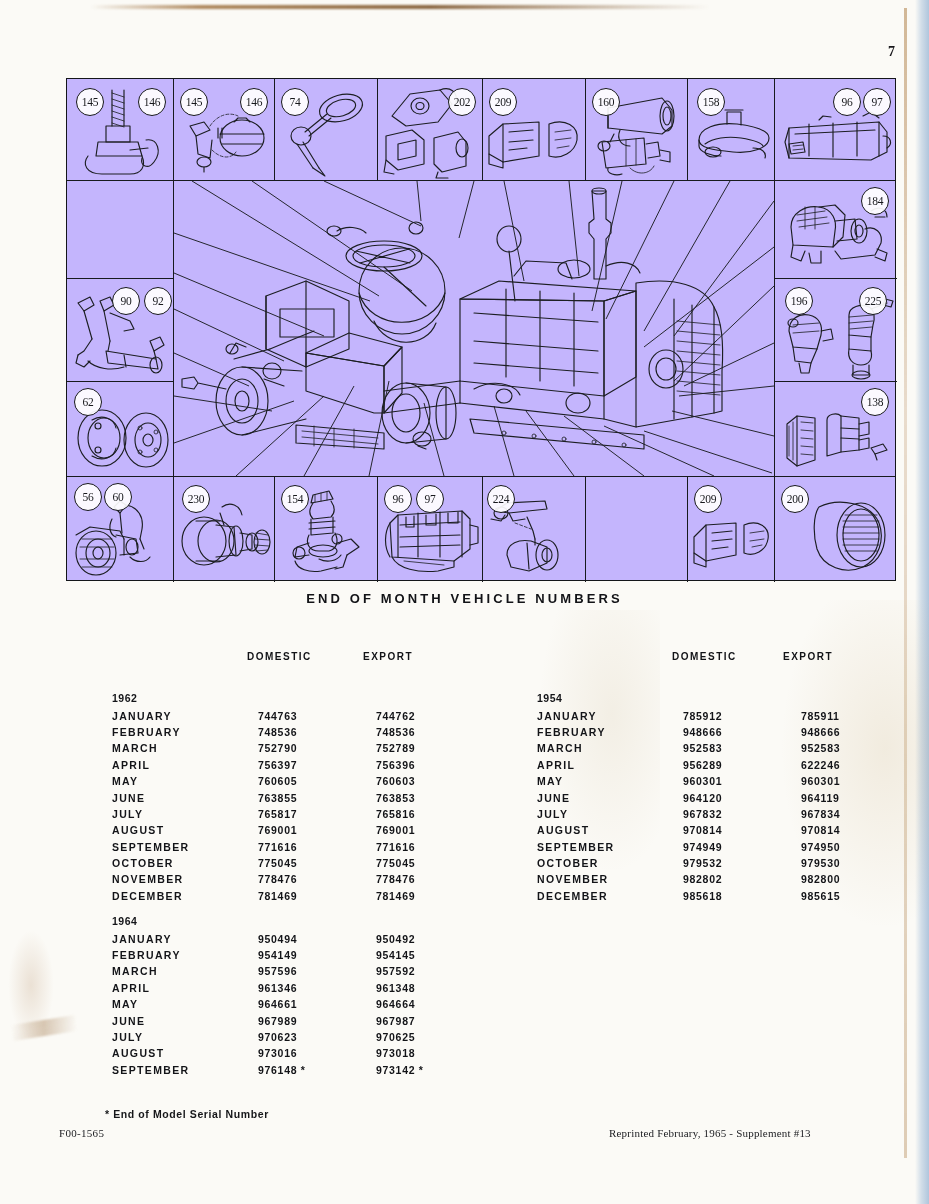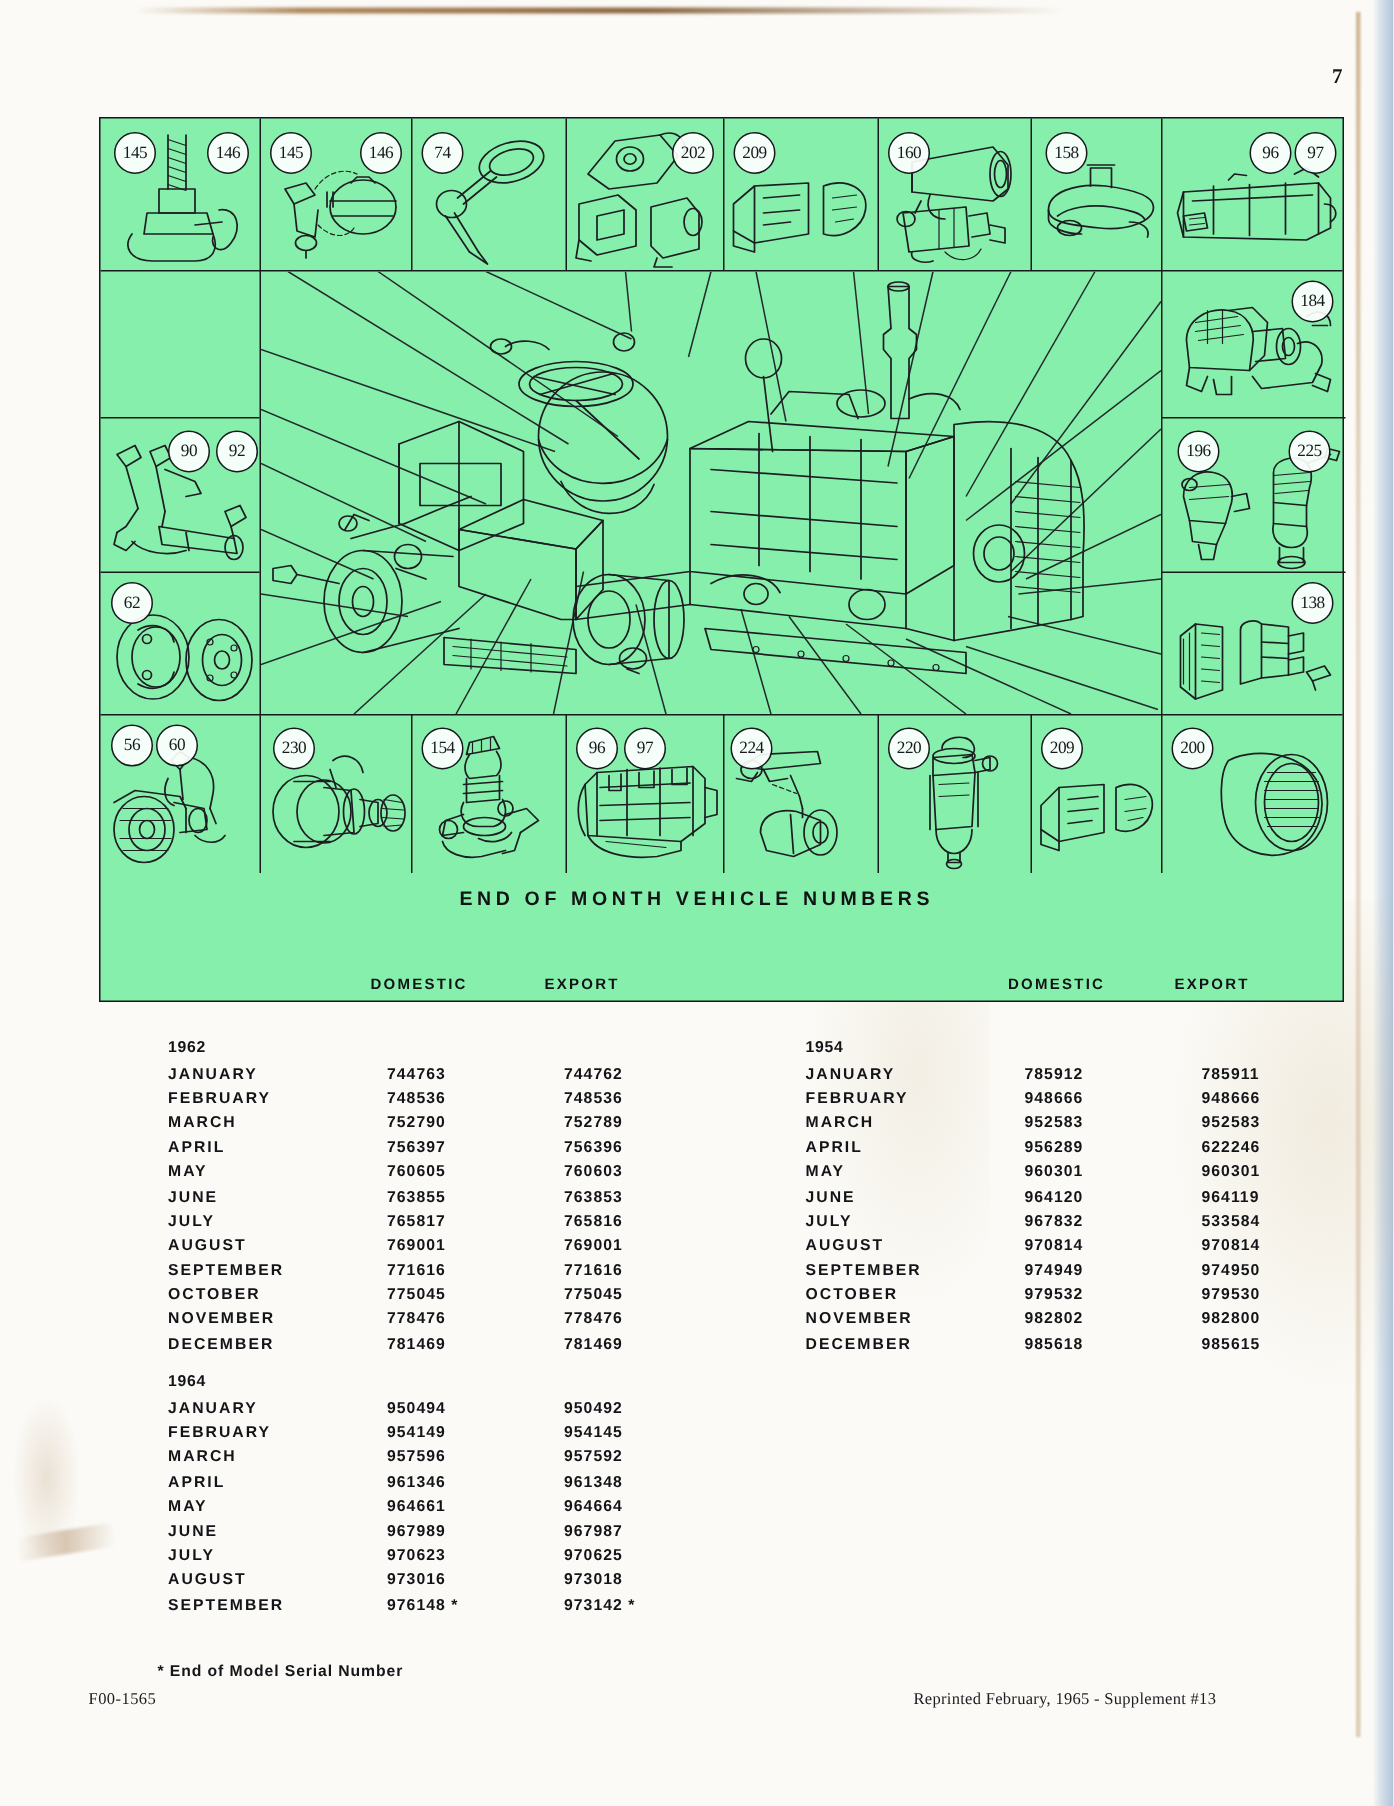--- a/index.html
+++ b/index.html
@@ -60,24 +60,24 @@
     position: absolute;
     right: 34px; top: 44px;
     font-size: 14px; font-weight: bold; color: #17161a;
     font-family: "Liberation Serif", serif;
   }
 
   
   #plate {
     position: absolute;
     left: 66px; top: 78px;
-    width: 830px; height: 590px;
+    width: 830px; height: 503px;
     border: 1.6px solid #14161a;
     box-sizing: border-box;
-    background: #86efac;
+    background: #c4b5fd;
   }
   .hline {
     position: absolute; left: 0; width: 100%; height: 0;
     border-top: 1.4px solid #181a1e;
   }
   .vline {
     position: absolute; top: 0; height: 100%; width: 0;
     border-left: 1.4px solid #181a1e;
   }
   .cell {
@@ -737,42 +737,20 @@
           <path d="M24 78 C24 66, 36 62, 48 64 L64 70 L64 86 L46 94 L28 90 Z"></path>
           <ellipse cx="64" cy="78" rx="11" ry="15"></ellipse>
           <ellipse cx="64" cy="78" rx="5" ry="7"></ellipse>
           <path d="M44 66 L46 92"></path>
           <path d="M52 62 L52 68"></path>
         </g>
           </svg>
       </div>
     </div>
 
-    <div class="cell" style="left:519px; top:398px; width:101px; height:104px">
-      <div class="callout" style="left:6px; top:8px">220</div>
-      <div class="art">
-        <svg viewBox="0 0 101 104">
-            <g class="stroke">
-          <path d="M42 22 C42 14, 58 12, 62 18 C66 24, 62 28, 56 28"></path>
-          <path d="M36 28 L62 26 L64 38 L36 40 Z"></path>
-          <ellipse cx="50" cy="27" rx="14" ry="5"></ellipse>
-          <path d="M36 40 L38 76 L62 74 L64 38"></path>
-          <path d="M34 40 L34 76 M66 38 L66 74"></path>
-          <path d="M38 76 C38 86, 44 92, 50 92 C56 92, 62 86, 62 76"></path>
-          <path d="M46 92 L46 98 L54 98 L54 92"></path>
-          <ellipse cx="50" cy="99" rx="5" ry="3"></ellipse>
-          <path d="M64 30 L74 28 L74 36 L64 38"></path>
-          <ellipse cx="74" cy="32" rx="5" ry="5"></ellipse>
-          <g class="stroke-thin">
-                <path d="M40 46 L60 45 M40 54 L60 53"></path>
-              </g>
-        </g>
-          </svg>
-      </div>
-    </div>
 
     <div class="cell" style="left:621px; top:398px; width:86px; height:104px">
       <div class="callout" style="left:6px; top:8px">209</div>
       <div class="art">
         <svg viewBox="0 0 86 104">
             <g class="stroke">
           <path d="M6 60 L18 48 L48 46 L48 78 L18 84 L6 76 Z"></path>
           <path d="M18 48 L18 84"></path>
           <path d="M24 56 L44 54 M24 64 L44 62 M24 72 L40 70"></path>
           <path d="M6 76 L6 86 L18 90 L18 84"></path>
@@ -917,21 +895,21 @@
             <td class="c-exp">960301</td>
           </tr>
         <tr>
             <td class="c-month">JUNE</td>
             <td class="c-dom">964120</td>
             <td class="c-exp">964119</td>
           </tr>
         <tr>
             <td class="c-month">JULY</td>
             <td class="c-dom">967832</td>
-            <td class="c-exp">533584</td>
+            <td class="c-exp">967834</td>
           </tr>
         <tr>
             <td class="c-month">AUGUST</td>
             <td class="c-dom">970814</td>
             <td class="c-exp">970814</td>
           </tr>
         <tr>
             <td class="c-month">SEPTEMBER</td>
             <td class="c-dom">974949</td>
             <td class="c-exp">974950</td>

